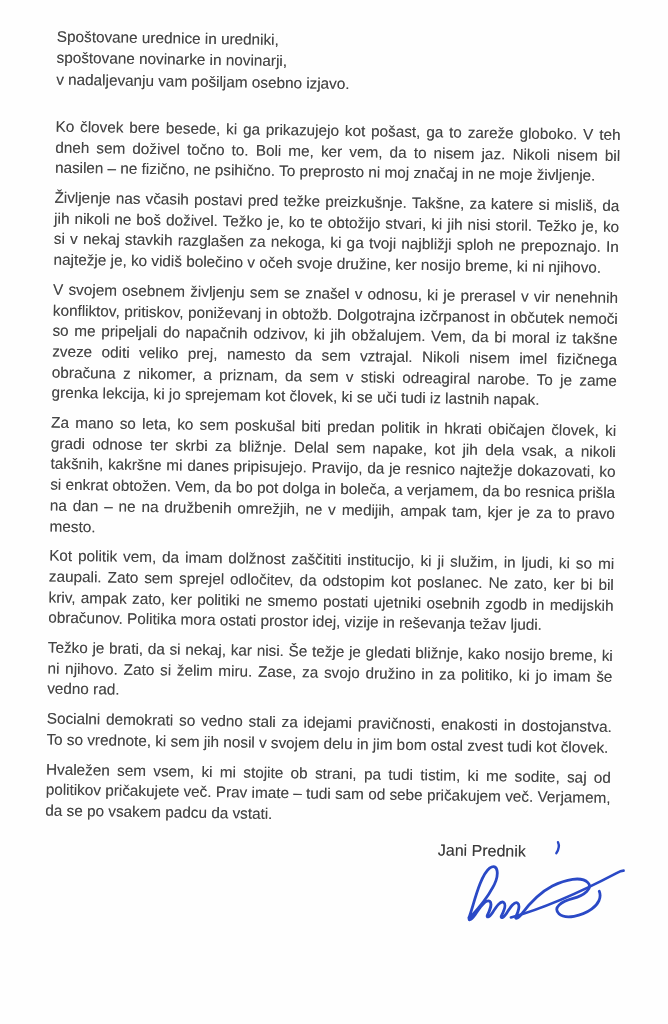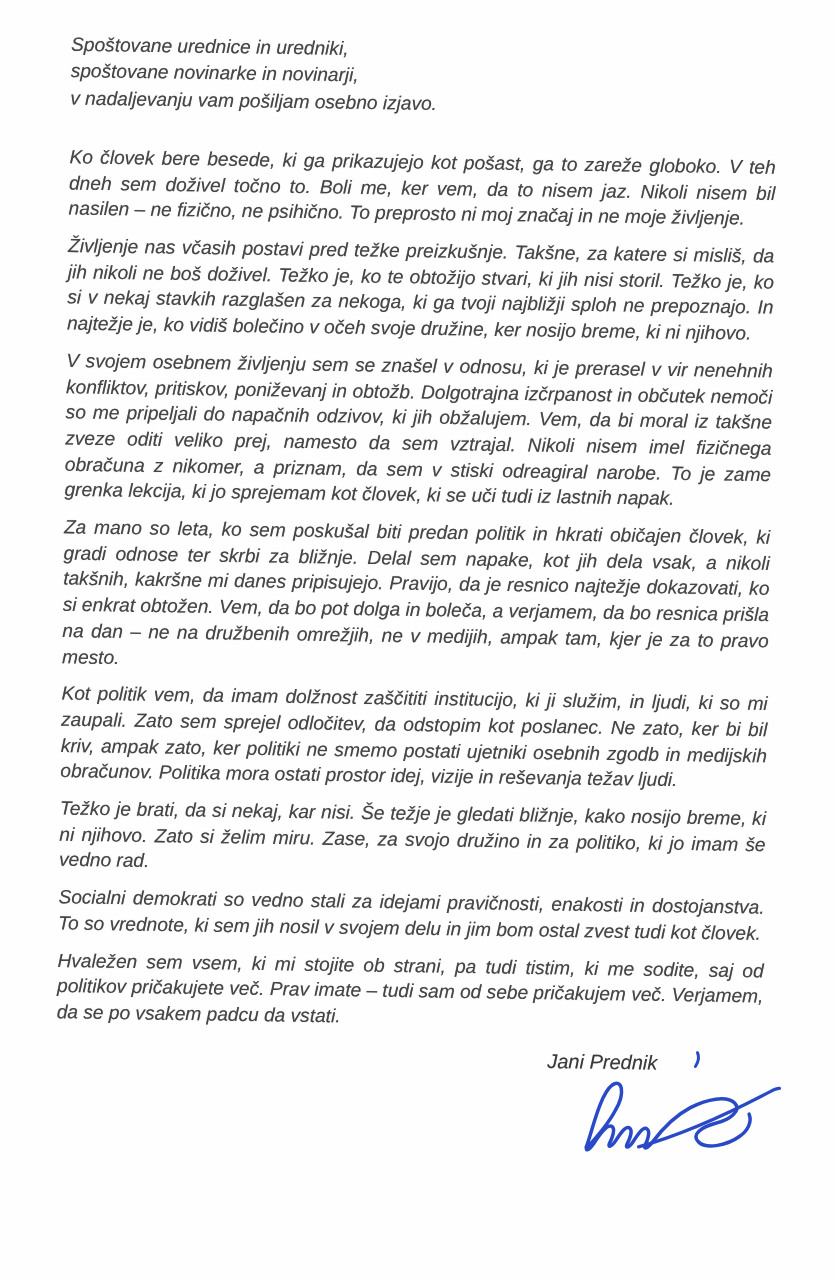--- a/index.html
+++ b/index.html
@@ -7,21 +7,20 @@
     padding: 0;
     background: #ffffff;
   }
   .page {
     position: relative;
     width: 668px;
     height: 1024px;
     background: #fefefe;
     overflow: hidden;
     font-family: "Liberation Sans", "DejaVu Sans", sans-serif;
-    font-style: italic;
   }
   
   .scan {
     position: absolute;
     left: 0;
     top: 0;
     width: 668px;
     transform: rotate(0.85deg);
     transform-origin: 80px 30px;
     color: #454545;

